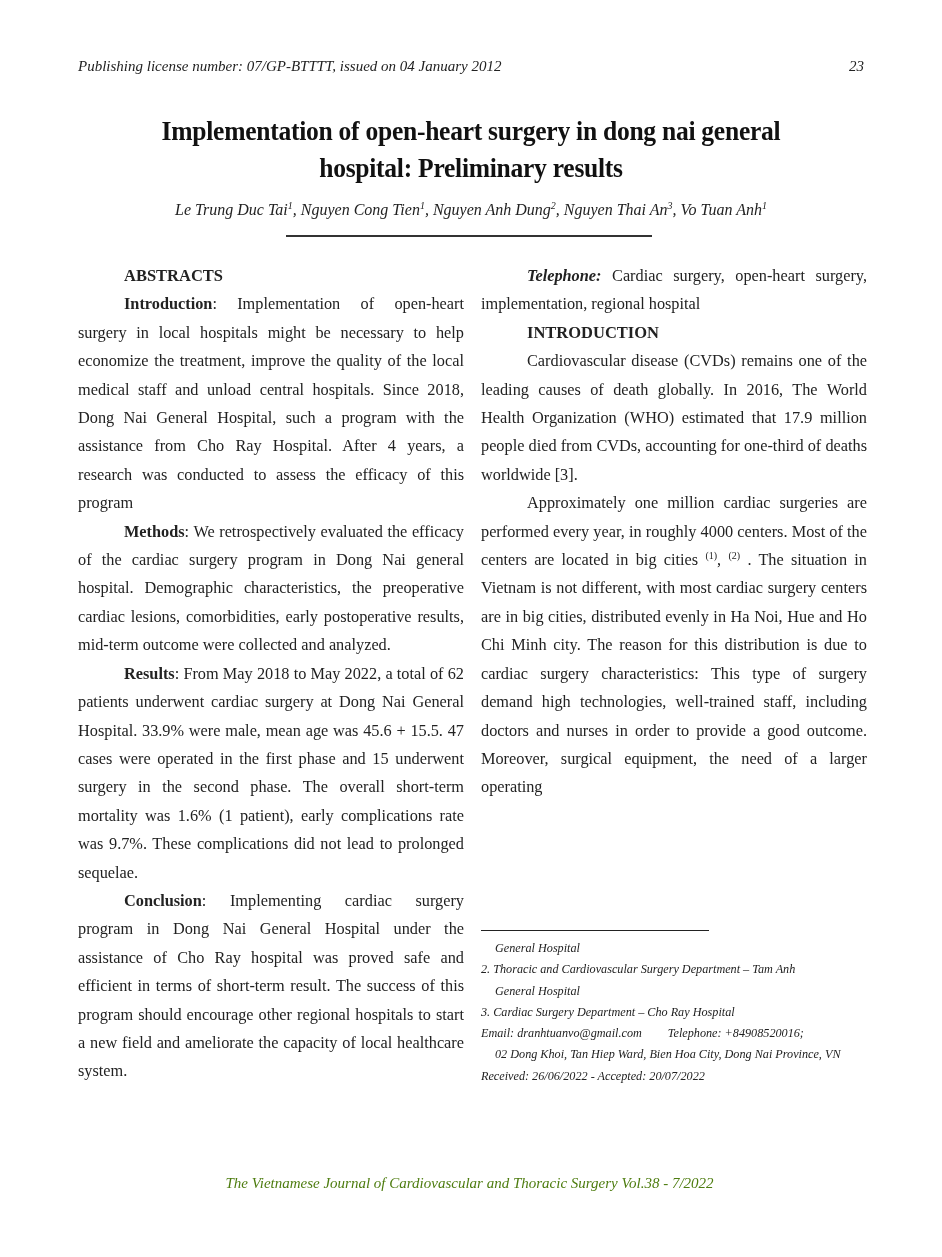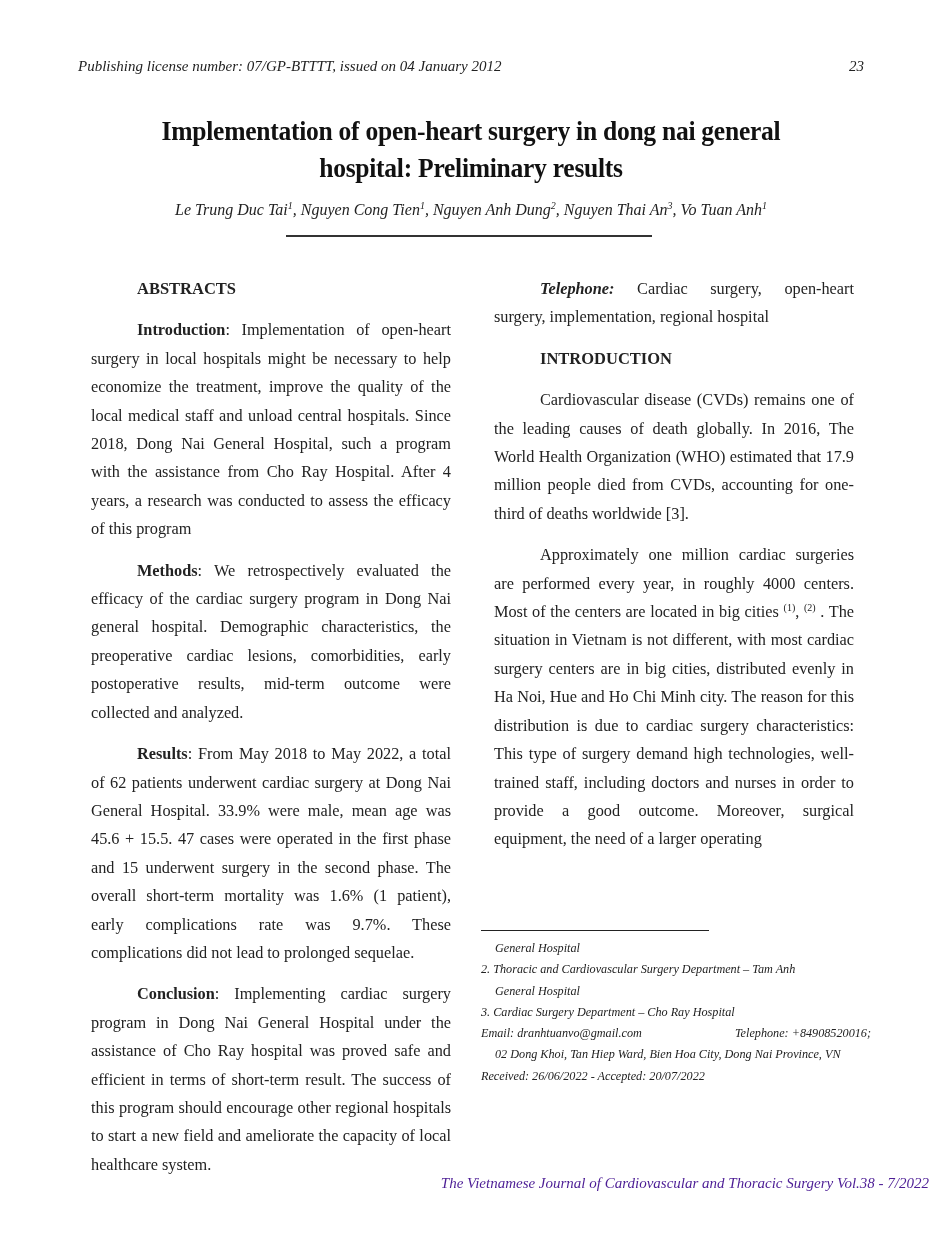--- a/index.html
+++ b/index.html
@@ -25,39 +25,39 @@
   .authors sup { font-size: 10px; }
   .title-rule {
     position: absolute; top: 235px; left: 286px; width: 366px; height: 2px; background: #333;
   }
   .col {
     position: absolute; top: 262px; width: 386px;
     font-size: 16.3px; line-height: 28.4px; text-align: justify; color: #222;
   }
   .col.left { left: 78px; }
   .col.right { left: 481px; }
-  .col p { margin: 13px; }
+  .col p { margin: 0; }
   .indent { text-indent: 46px; }
   .heading { font-weight: bold; padding-left: 46px; font-size: 16.5px; }
   .b { font-weight: bold; }
   .bi { font-weight: bold; font-style: italic; }
   .col sup { font-size: 10px; line-height: 0; }
   .fn-rule {
     position: absolute; top: 930px; left: 481px; width: 228px; height: 1px; background: #222;
   }
   .footnotes {
     position: absolute; top: 938px; left: 481px; width: 390px;
     font-style: italic; font-size: 12.2px; line-height: 21.3px; color: #222;
   }
   .footnotes p { margin: 0; }
   .footnotes .cont { padding-left: 14px; }
-  .footnotes .contact { display: flex; gap: 26px; justify-content: space-between; }
+  .footnotes .contact { display: flex; gap: 26px; }
   .footer {
-    position: absolute; top: 1175px; left: 0; right: 13px; text-align: right;
-    font-style: italic; font-size: 15px; color: #4c1d95;
+    position: absolute; top: 1175px; left: 0; right: 3px; text-align: center;
+    font-style: italic; font-size: 15px; color: #4d7c0f;
   }
 </style>
 </head>
 <body>
 
 <div class="running-head">
   <span>Publishing license number: 07/GP-BTTTT, issued on 04 January 2012</span>
   <span>23</span>
 </div>
 

